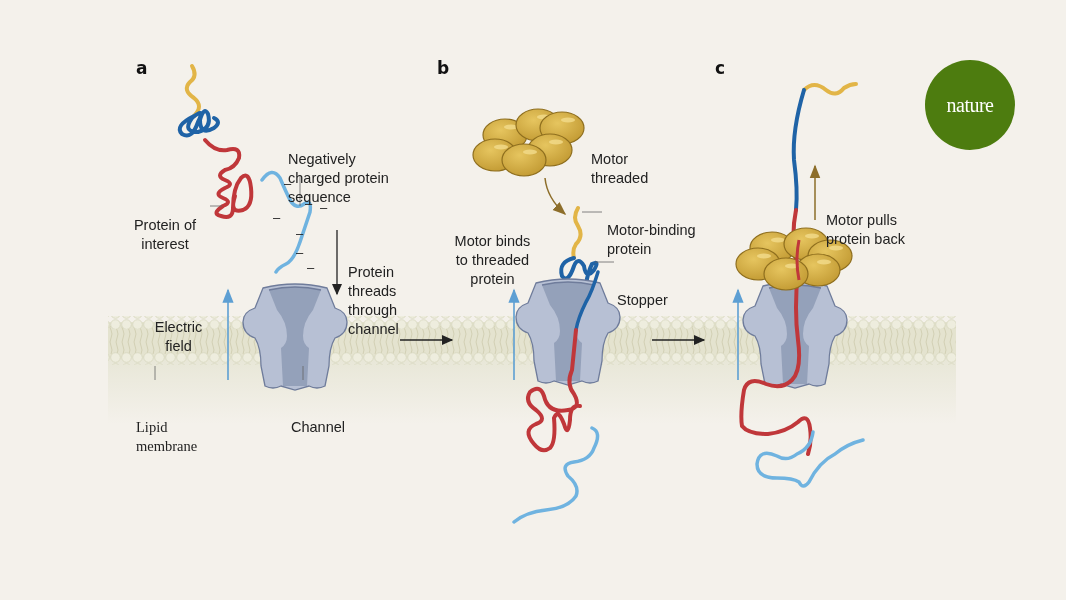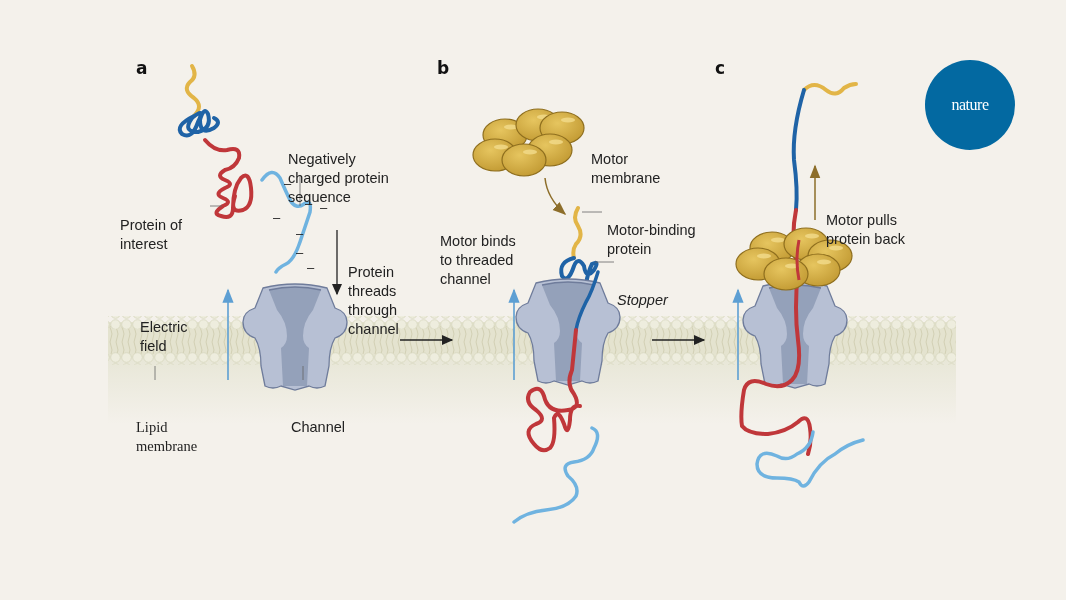--- a/index.html
+++ b/index.html
@@ -1,23 +1,23 @@
 <!DOCTYPE html>
 <html><head>
 <meta charset="utf-8">
 <style>
   html, body { margin:0; padding:0; }
   body { width:1066px; height:600px; background:#f4f1eb; position:relative; overflow:hidden;
          font-family:"Liberation Sans", sans-serif; color:#2a2a2a; }
   #stage { position:absolute; left:0; top:0; width:1066px; height:600px; }
   .lbl { position:absolute; font-size:14.5px; line-height:19px; color:#222; white-space:pre-line;margin-top:38px; }
   .panel { position:absolute; font-weight:bold; font-size:17px; font-family:"DejaVu Sans", sans-serif; color:#111; }
-  .r { text-align:left; }
+  .r { text-align:center; }
   .logo { position:absolute; left:925px; top:60px; width:90px; height:90px; border-radius:50%;
-          background:#0369a1; color:#fff; font-family:"Liberation Serif", serif; font-size:16px;
+          background:#4d7c0f; color:#fff; font-family:"Liberation Serif", serif; font-size:20px;
           display:flex; align-items:center; justify-content:center; letter-spacing:-0.5px; }
   .minus { position:absolute; font-size:13px; color:#222; }
 </style>
 </head>
 <body>
 
 <svg id="stage" width="1066" height="600" viewBox="0 0 1066 600">
   <defs>
     <pattern id="heads" x="0" y="0" width="11" height="11" patternUnits="userSpaceOnUse">
       <circle cx="5.5" cy="5.5" r="4.8" fill="#eeedde" stroke="#d6d5bc" stroke-width="0.8"></circle>
@@ -139,24 +139,24 @@
 
 <span class="minus" style="left:284px;top:176px;">–</span>
 <span class="minus" style="left:305px;top:196px;">–</span>
 <span class="minus" style="left:320px;top:200px;">–</span>
 <span class="minus" style="left:273px;top:210px;">–</span>
 <span class="minus" style="left:296px;top:226px;">–</span>
 <span class="minus" style="left:296px;top:245px;">–</span>
 <span class="minus" style="left:307px;top:260px;">–</span>
 
 <div class="lbl" style="left:591px;top:112px;">Motor
-membrane</div>
+threaded</div>
 <div class="lbl r" style="left:440px;top:194px;width:105px;">Motor binds
 to threaded
-channel</div>
+protein</div>
 <div class="lbl" style="left:607px;top:183px;">Motor-binding
 protein</div>
-<div class="lbl" style="left:617px;top:253px;font-style:italic;">Stopper</div>
+<div class="lbl" style="left:617px;top:253px;">Stopper</div>
 
 <div class="lbl" style="left:826px;top:173px;">Motor pulls
 protein back</div>
 
 <div class="logo">nature</div>
 
 </body></html>

